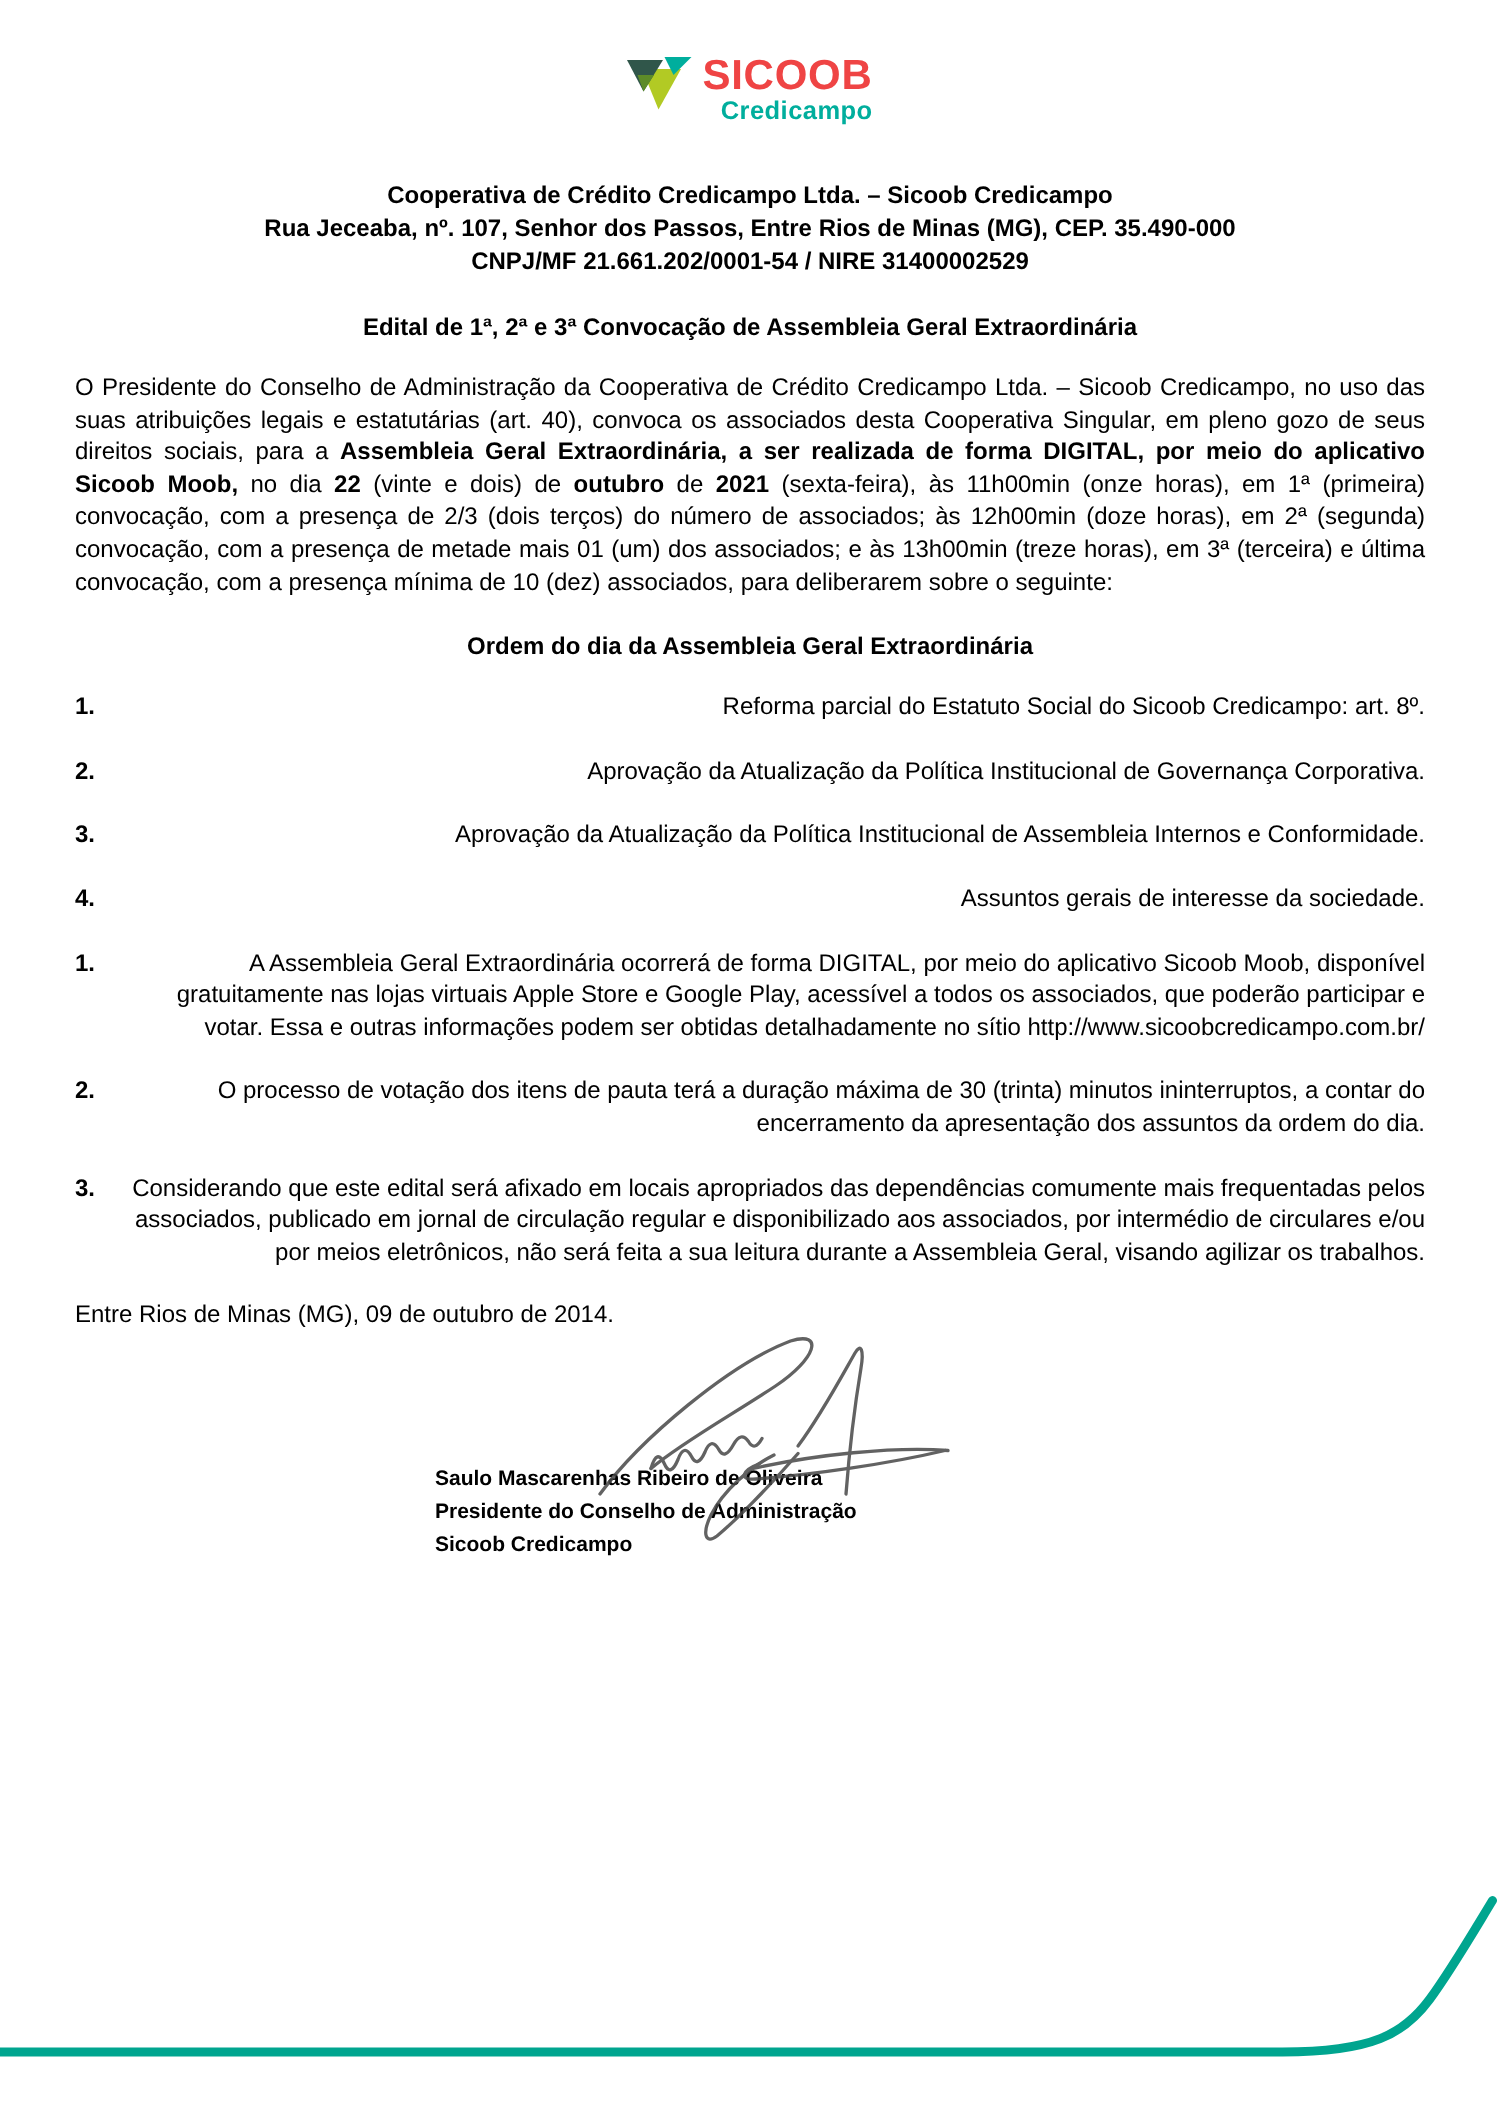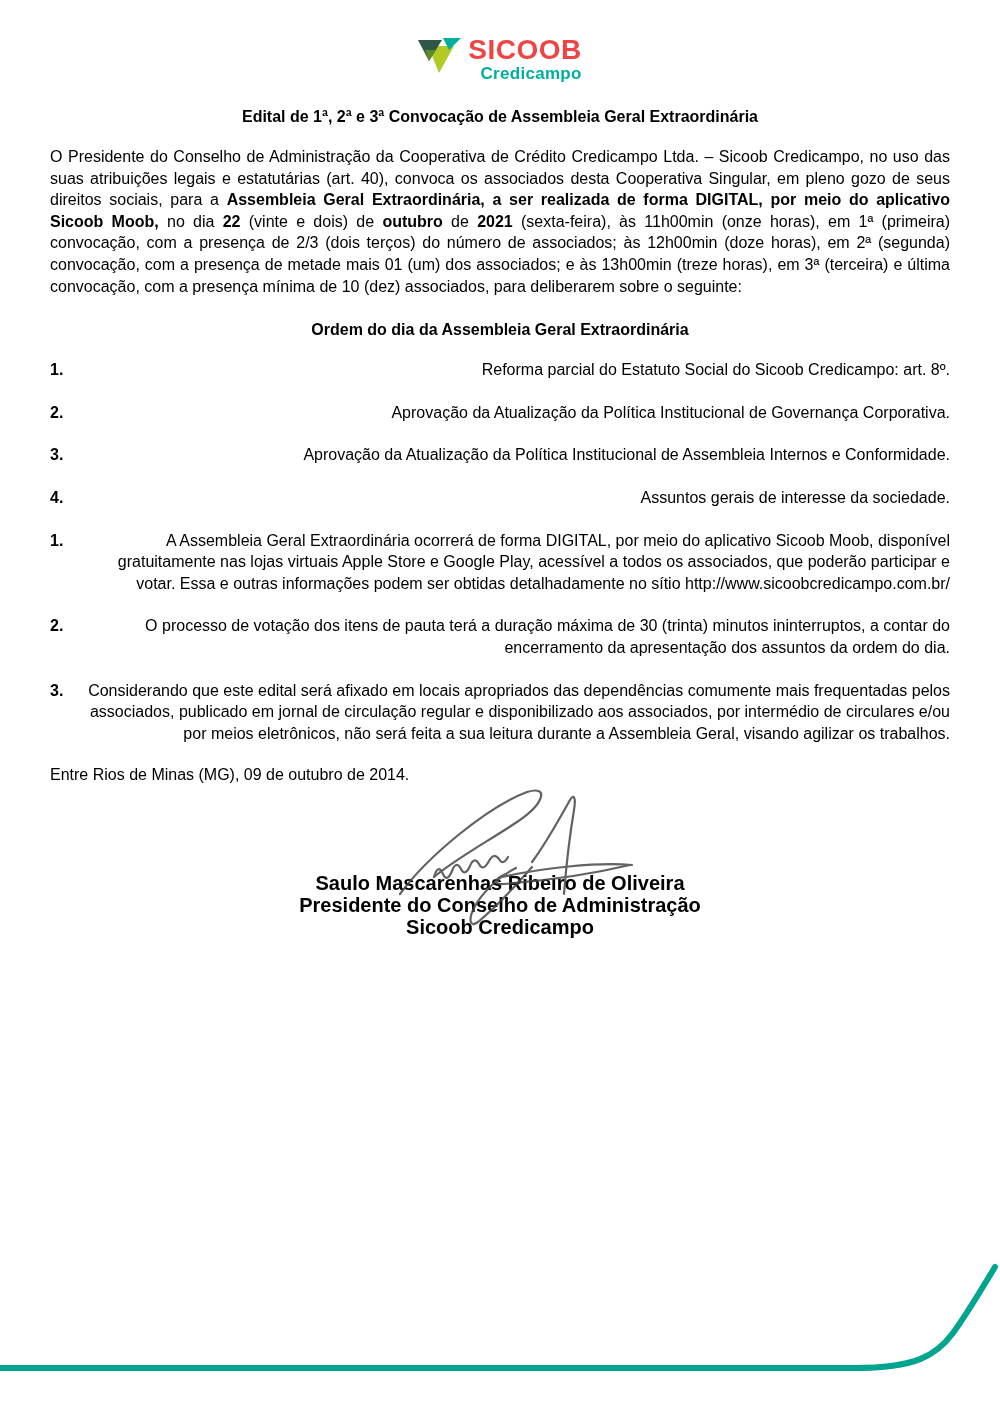--- a/index.html
+++ b/index.html
@@ -37,22 +37,22 @@
   .li-row .num{width:28px;flex:0 0 28px;font-weight:bold;}
   .li-row .txt{flex:1;text-align:right;}
 
   .nota-label{font-weight:bold;font-size:16px;line-height:22px;margin-top:1px;}
   .notes .li-row{margin-bottom:0;margin-top:21px;text-align:justify;}
 
   .date-line{margin-top:20px;font-size:16px;line-height:22px;}
 
   
   .signature{
-    position:relative;margin:86px auto 0;width:420px;text-align:center;
-    font-weight:bold;font-size:20px;line-height:22px;
+    position:relative;margin:86px auto 0;width:420px;
+    font-weight:bold;font-size:14px;line-height:22px;
   }
   .sig-scrawl{
     position:absolute;left:50%;margin-left:-118px;top:-90px;
     width:265px;height:150px;pointer-events:none;opacity:.85;
   }
 
   
   .swoosh{position:absolute;left:0;bottom:0;width:1000px;height:160px;}
 </style>
 </head>
@@ -66,20 +66,25 @@
     <polygon points="25,1 43,1 31,13" fill="#00ae9d"></polygon>
   </svg>
   <div class="logo-text">
     <span class="logo-sicoob">SICOOB</span>
     <span class="logo-credicampo">Credicampo</span>
   </div>
 </div>
 
 <div class="content">
 
+  <div class="org-header">
+    <div>Cooperativa de Crédito Credicampo Ltda. – Sicoob Credicampo</div>
+    <div>Rua Jeceaba, nº. 107, Senhor dos Passos, Entre Rios de Minas (MG), CEP. 35.490-000</div>
+    <div>CNPJ/MF 21.661.202/0001-54 / NIRE 31400002529</div>
+  </div>
 
   <div class="doc-title">Edital de 1ª, 2ª e 3ª Convocação de Assembleia Geral Extraordinária</div>
 
   <p class="intro"><span>O Presidente do Conselho de Administração da Cooperativa de Crédito Credicampo Ltda. – Sicoob Credicampo, no uso das suas atribuições legais e estatutárias (art. 40), convoca os associados desta Cooperativa Singular, em pleno gozo de seus direitos sociais, para a </span><span class="b">Assembleia Geral Extraordinária, a ser realizada de forma DIGITAL, por meio do aplicativo Sicoob Moob,</span><span> no dia </span><span class="b">22</span><span> (vinte e dois) de </span><span class="b">outubro</span><span> de </span><span class="b">2021</span><span> (sexta-feira), às 11h00min (onze horas), em 1ª (primeira) convocação, com a presença de 2/3 (dois terços) do número de associados; às 12h00min (doze horas), em 2ª (segunda) convocação, com a presença de metade mais 01 (um) dos associados; e às 13h00min (treze horas), em 3ª (terceira) e última convocação, com a presença mínima de 10 (dez) associados, para deliberarem sobre o seguinte:</span></p>
 
   <div class="agenda-heading">Ordem do dia da Assembleia Geral Extraordinária</div>
 
   <div class="agenda-list">
     <div class="li-row">
       <span class="num">1.</span>

